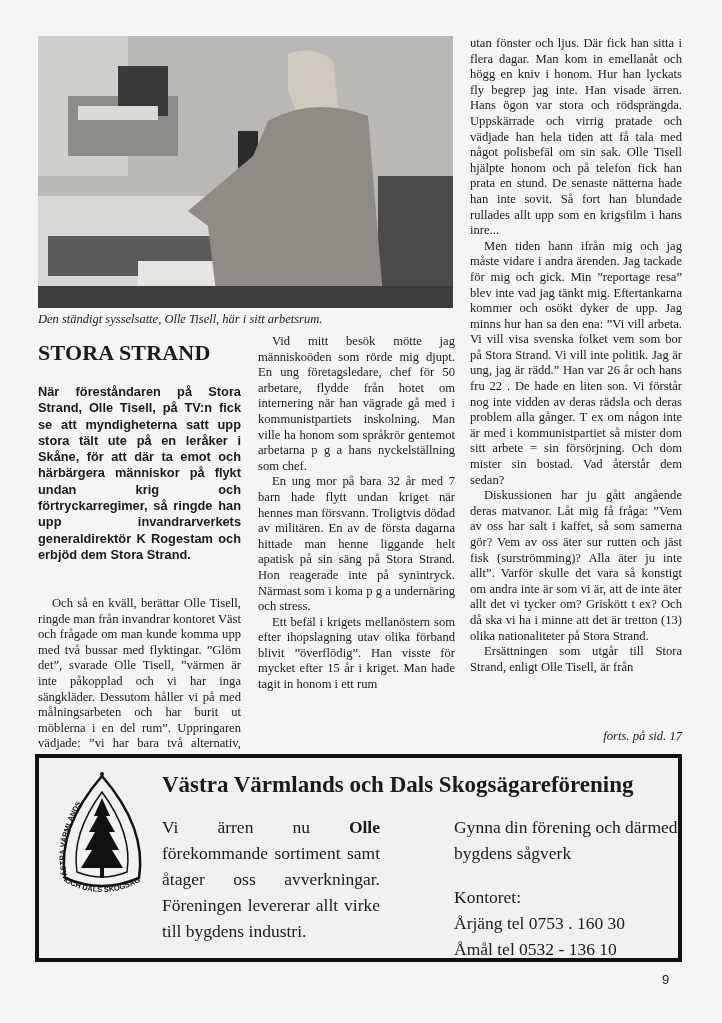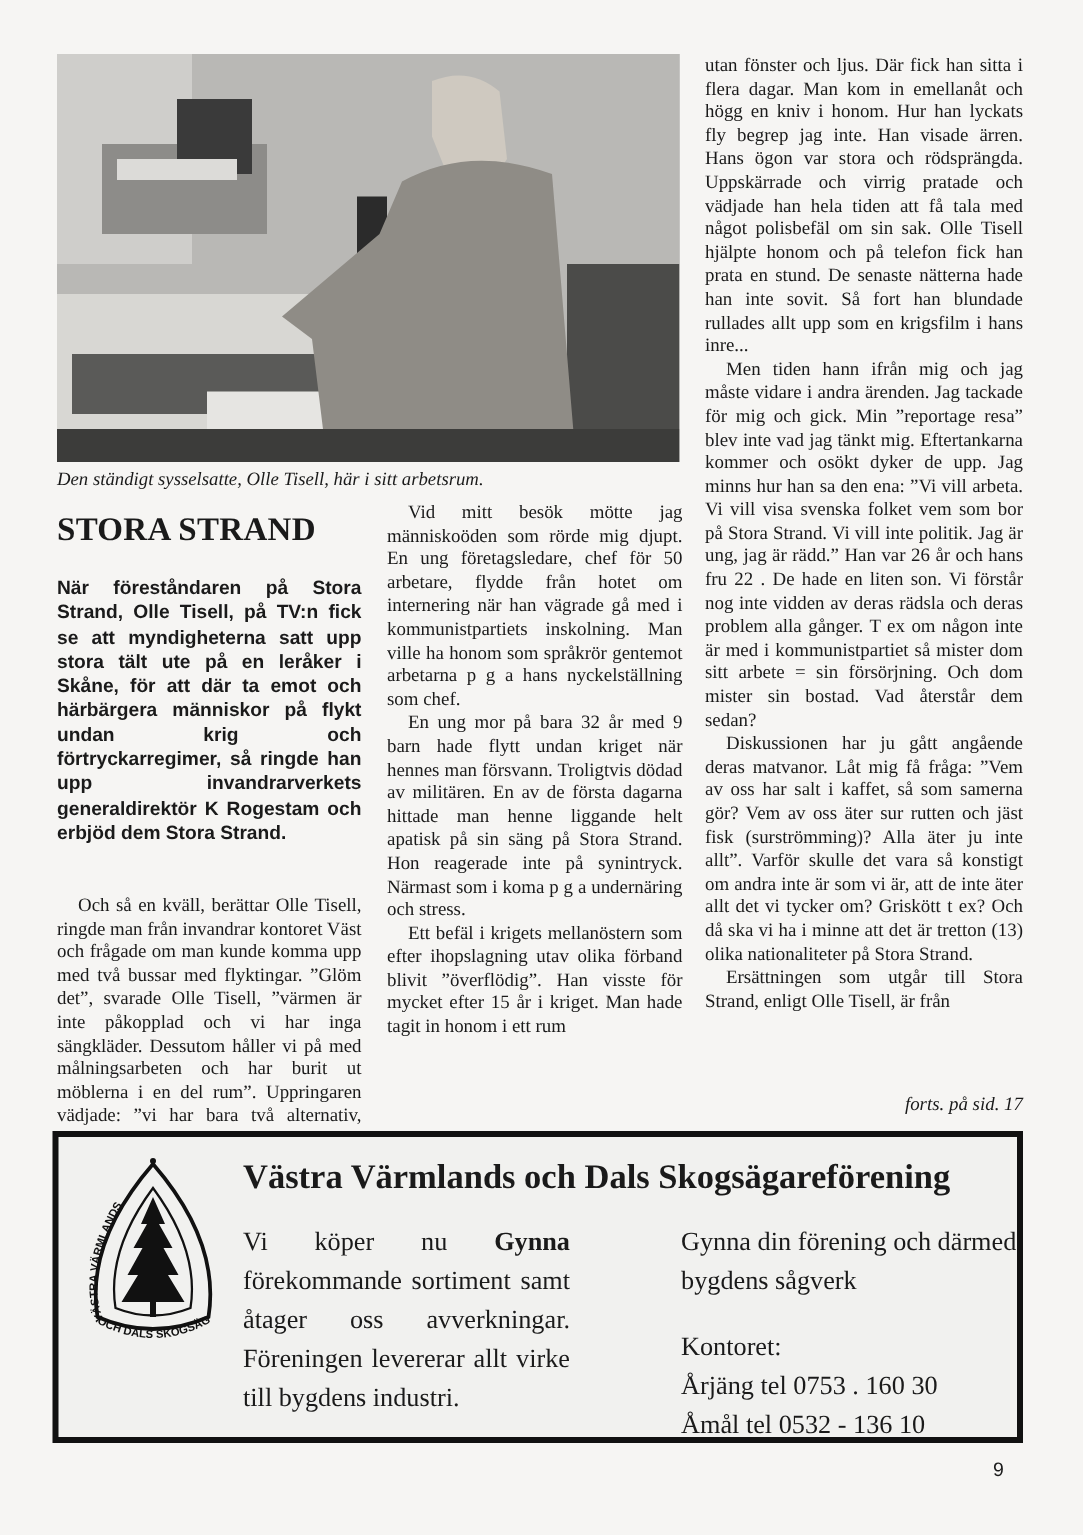--- a/index.html
+++ b/index.html
@@ -92,21 +92,21 @@
 <div class="headline">STORA STRAND</div>
 
 <div class="lead">När föreståndaren på Stora Strand, Olle Tisell, på TV:n fick se att myndigheterna satt upp stora tält ute på en leråker i Skåne, för att där ta emot och härbärgera människor på flykt undan krig och förtryckarregimer, så ringde han upp invandrarverkets generaldirektör K Rogestam och erbjöd dem Stora Strand.</div>
 
 <div class="col col1">
   <p>Och så en kväll, berättar Olle Tisell, ringde man från invandrar kontoret Väst och frågade om man kunde komma upp med två bussar med flyktingar. ”Glöm det”, svarade Olle Tisell, ”värmen är inte påkopplad och vi har inga sängkläder. Dessutom håller vi på med målningsarbeten och har burit ut möblerna i en del rum”. Uppringaren vädjade: ”vi har bara två alternativ, antingen kajen i</p>
 </div>
 
 <div class="col col2">
   <p>Vid mitt besök mötte jag människoöden som rörde mig djupt. En ung företagsledare, chef för 50 arbetare, flydde från hotet om internering när han vägrade gå med i kommunistpartiets inskolning. Man ville ha honom som språkrör gentemot arbetarna p g a hans nyckelställning som chef.</p>
-  <p>En ung mor på bara 32 år med 9 barn hade flytt undan kriget när hennes man försvann. Troligtvis dödad av militären. En av de första dagarna hittade man henne liggande helt apatisk på sin säng på Stora Strand. Hon reagerade inte på synintryck. Närmast som i koma p g a undernäring och stress.</p>
+  <p>En ung mor på bara 32 år med 7 barn hade flytt undan kriget när hennes man försvann. Troligtvis dödad av militären. En av de första dagarna hittade man henne liggande helt apatisk på sin säng på Stora Strand. Hon reagerade inte på synintryck. Närmast som i koma p g a undernäring och stress.</p>
   <p>Ett befäl i krigets mellanöstern som efter ihopslagning utav olika förband blivit ”överflödig”. Han visste för mycket efter 15 år i kriget. Man hade tagit in honom i ett rum</p>
 </div>
 
 <div class="col col3">
   <p class="noindent">utan fönster och ljus. Där fick han sitta i flera dagar. Man kom in emellanåt och högg en kniv i honom. Hur han lyckats fly begrep jag inte. Han visade ärren. Hans ögon var stora och rödsprängda. Uppskärrade och virrig pratade och vädjade han hela tiden att få tala med något polisbefäl om sin sak. Olle Tisell hjälpte honom och på telefon fick han prata en stund. De senaste nätterna hade han inte sovit. Så fort han blundade rullades allt upp som en krigsfilm i hans inre...</p>
   <p>Men tiden hann ifrån mig och jag måste vidare i andra ärenden. Jag tackade för mig och gick. Min ”reportage resa” blev inte vad jag tänkt mig. Eftertankarna kommer och osökt dyker de upp. Jag minns hur han sa den ena: ”Vi vill arbeta. Vi vill visa svenska folket vem som bor på Stora Strand. Vi vill inte politik. Jag är ung, jag är rädd.” Han var 26 år och hans fru 22 . De hade en liten son. Vi förstår nog inte vidden av deras rädsla och deras problem alla gånger. T ex om någon inte är med i kommunistpartiet så mister dom sitt arbete = sin försörjning. Och dom mister sin bostad. Vad återstår dem sedan?</p>
   <p>Diskussionen har ju gått angående deras matvanor. Låt mig få fråga: ”Vem av oss har salt i kaffet, så som samerna gör? Vem av oss äter sur rutten och jäst fisk (surströmming)? Alla äter ju inte allt”. Varför skulle det vara så konstigt om andra inte är som vi är, att de inte äter allt det vi tycker om? Griskött t ex? Och då ska vi ha i minne att det är tretton (13) olika nationaliteter på Stora Strand.</p>
   <p>Ersättningen som utgår till Stora Strand, enligt Olle Tisell, är från</p>
 </div>
 
@@ -127,21 +127,21 @@
       <text font-family="Liberation Sans, sans-serif" font-size="7.5" font-weight="bold" fill="#111">
         <textPath href="#arcL">VÄSTRA VÄRMLANDS</textPath>
       </text>
       <text font-family="Liberation Sans, sans-serif" font-size="7.5" font-weight="bold" fill="#111">
         <textPath href="#arcB" startOffset="4">OCH DALS SKOGSÄGAREFÖRENING</textPath>
       </text>
     </svg>
   </div>
   <div class="ad-title">Västra Värmlands och Dals Skogsägareförening</div>
   <div class="ad-left">
-    <span>Vi köper nu </span><b>Gynna</b><span> förekommande sortiment samt åtager oss avverkningar. Föreningen levererar allt virke till bygdens industri.</span>
+    <span>Vi ärren nu </span><b>Olle</b><span> förekommande sortiment samt åtager oss avverkningar. Föreningen levererar allt virke till bygdens industri.</span>
   </div>
   <div class="ad-right">
     <div>Gynna din förening och därmed bygdens sågverk</div>
     <div class="gap"></div>
     <div>Kontoret:</div>
     <div>Årjäng tel 0753 . 160 30</div>
     <div>Åmål tel 0532 - 136 10</div>
   </div>
 </div>
 

